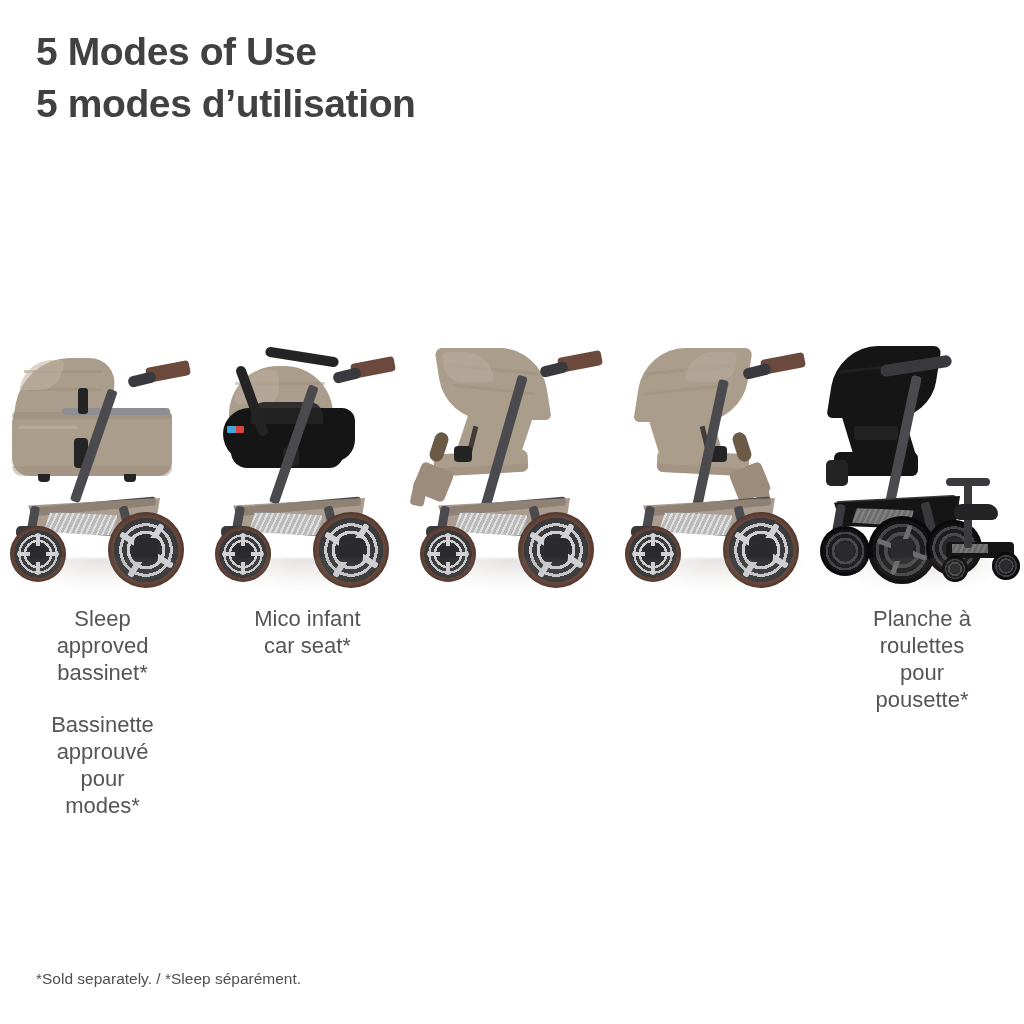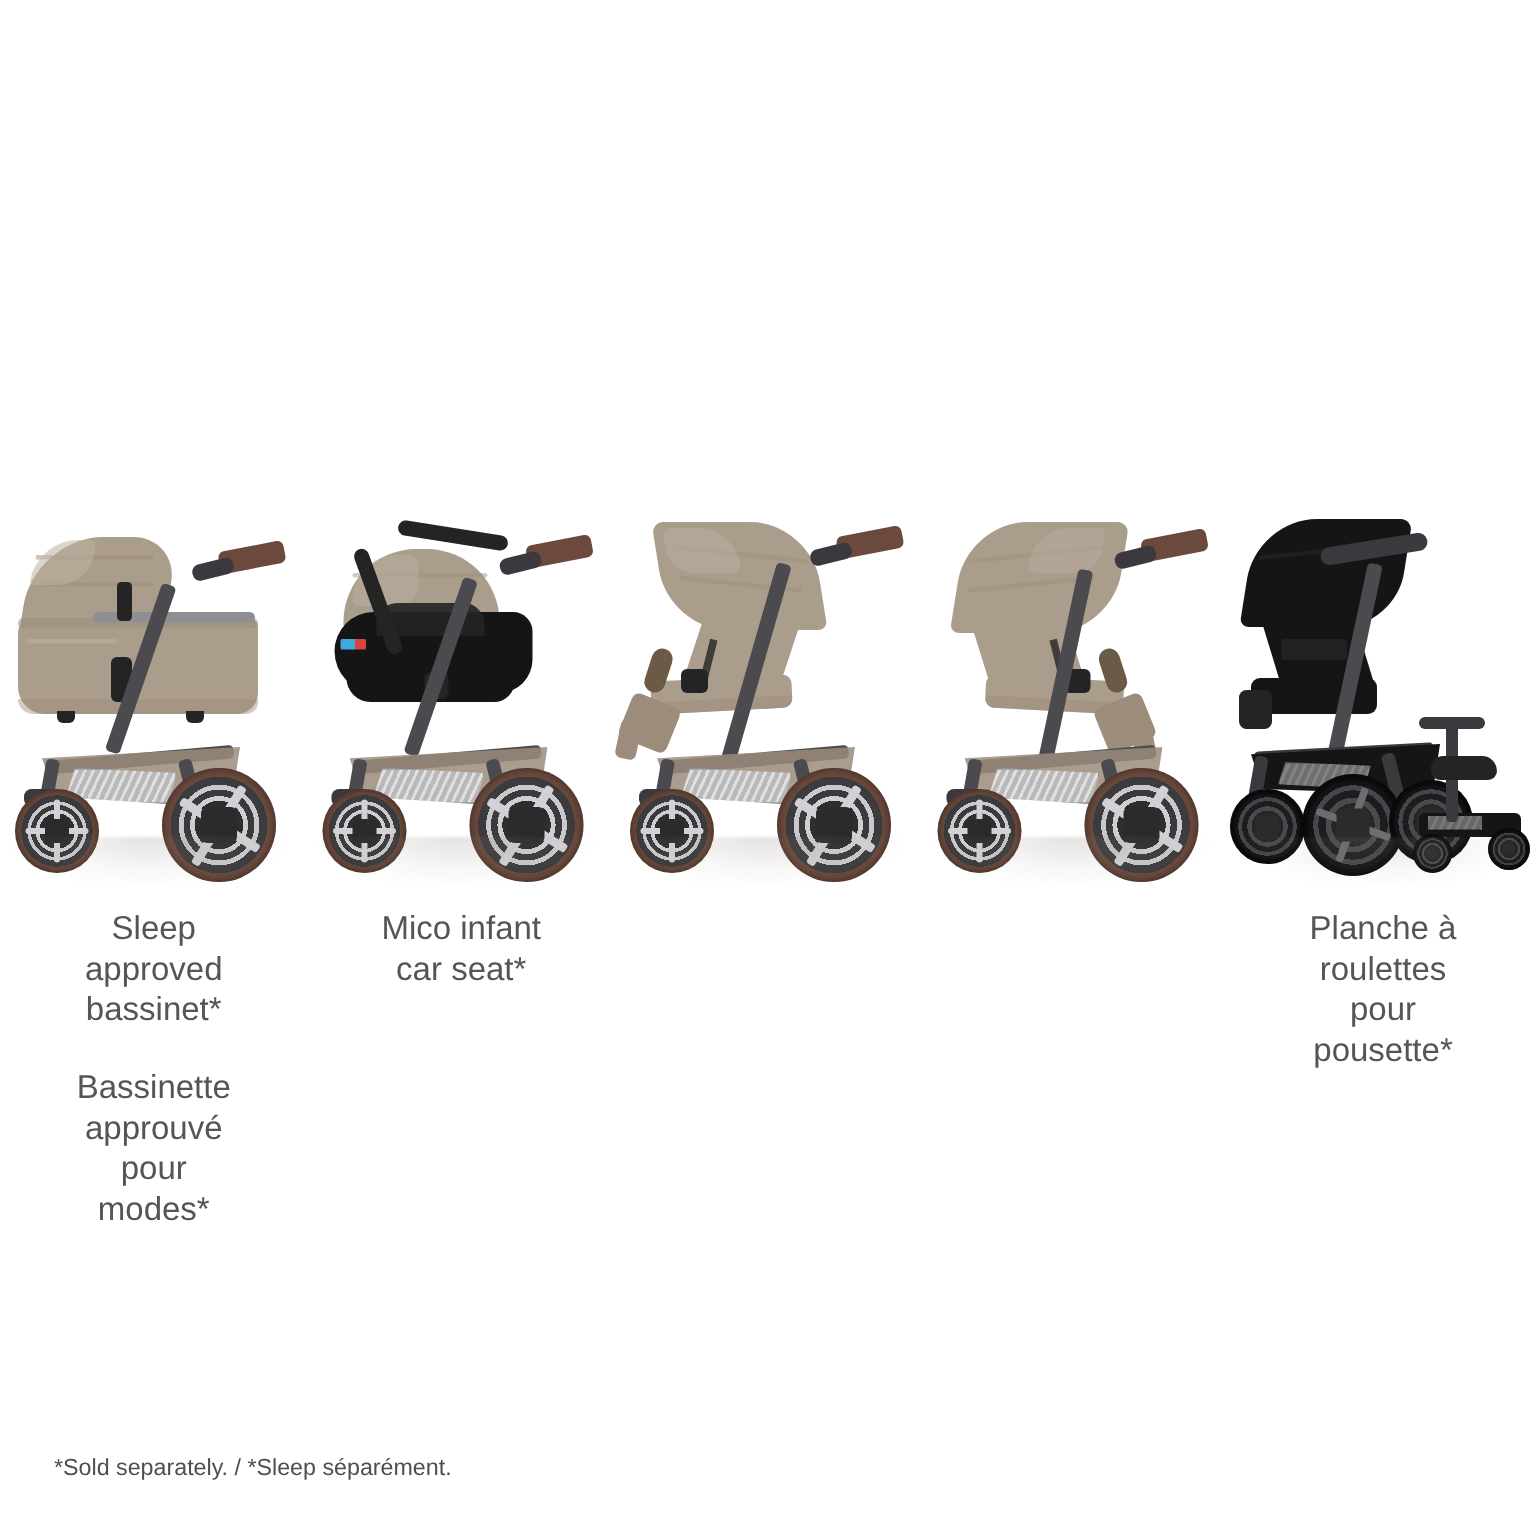--- a/index.html
+++ b/index.html
@@ -110,20 +110,22 @@
     position:absolute;
     left:36px; bottom:36px;
     font-size:15.5px;
     color:#4f4f4f;
   }
 </style>
 </head>
 <body>
 
 <div class="title-block">
+  <div class="title-line">5 Modes of Use</div>
+  <div class="title-line">5 modes d’utilisation</div>
 </div>
 
 <div class="product-row">
 
   <div class="product-cell" style="width:205px">
     <div class="stage">
 
       <div class="fab" style="left:18px; top:28px; width:96px; height:62px; border-radius:46px 30px 4px 4px; transform:skewX(-9deg);"></div>
       <div class="fab-d" style="left:24px; top:40px; width:78px; height:3px; transform:skewX(-9deg); opacity:.5;"></div>
       <div class="fab-d" style="left:28px; top:58px; width:74px; height:3px; transform:skewX(-9deg); opacity:.45;"></div>

